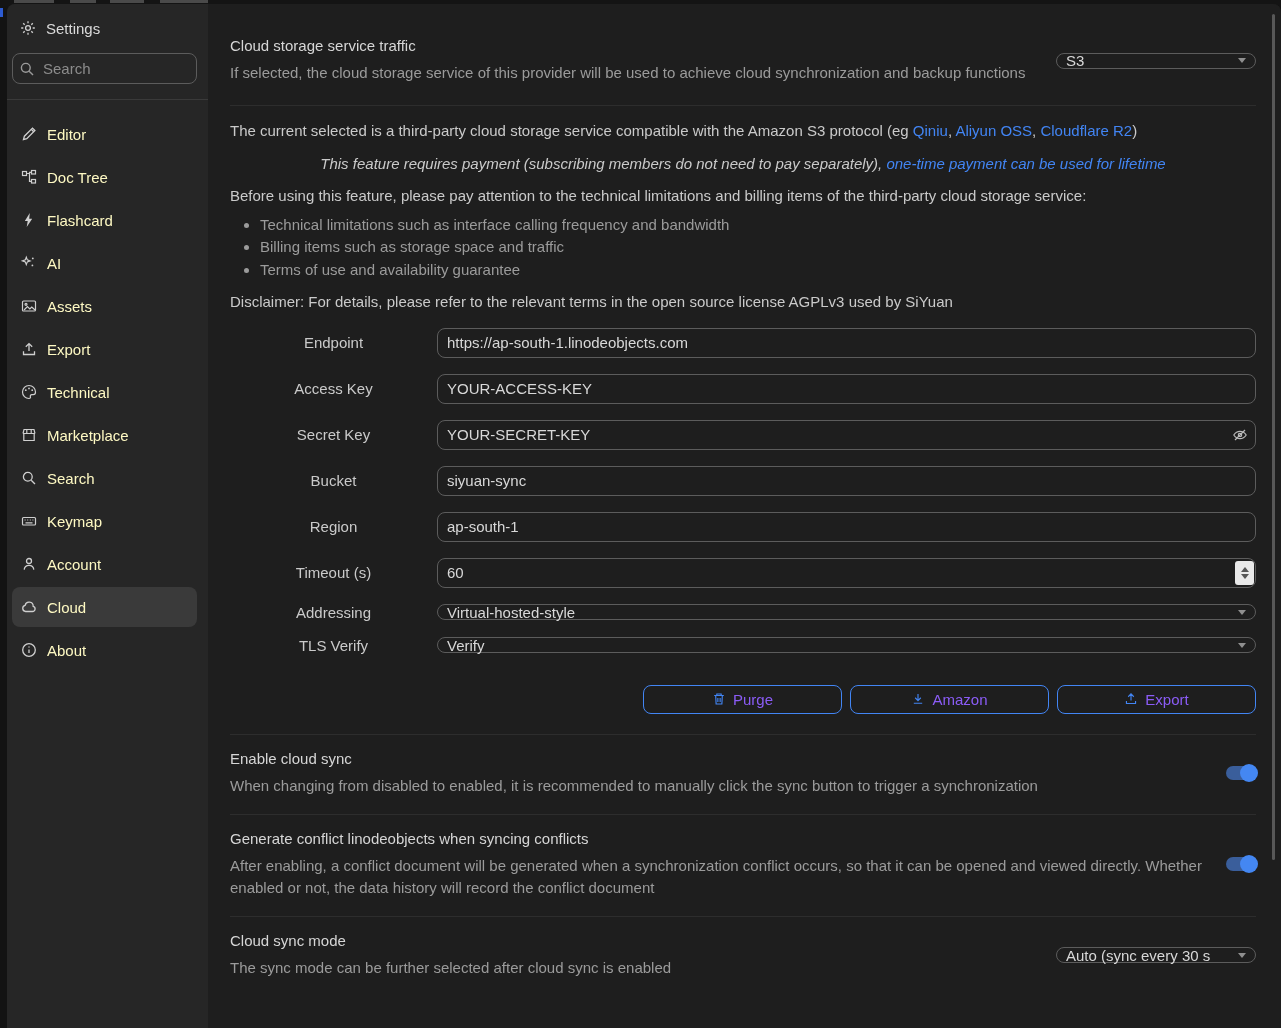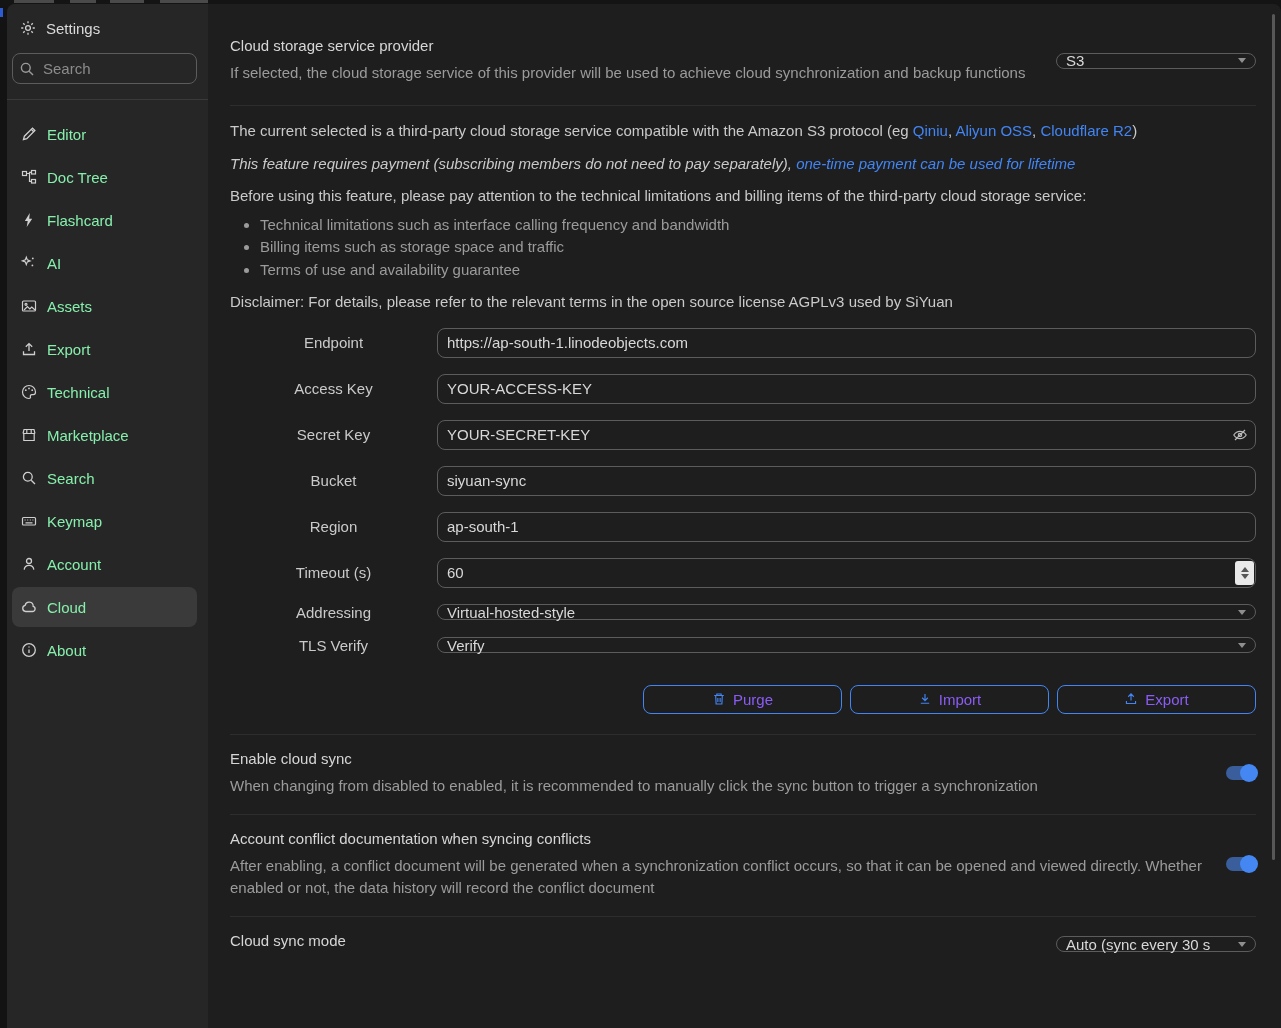--- a/index.html
+++ b/index.html
@@ -27,21 +27,21 @@
   .sb-header { display:flex; align-items:center; gap:10px; height:30px; padding:0 13px; color:#dadada; font-size:15px; }
   .sb-search {
     margin:10px 11px 0 5px; height:31px; border:1px solid #5c5c5c; border-radius:8px;
     display:flex; align-items:center; gap:8px; padding:0 6px; color:#8c8c8c;
   }
   .sb-search .ph { font-size:15px; color:#8c8c8c; }
   .sb-divider { border-bottom:1px solid #3a3a3a; margin-top:15px; }
   .nav { padding-top:14px; }
   .nav-item {
     display:flex; align-items:center; gap:10px; height:40px; margin:0 11px 3px 5px;
-    padding:0 9px; border-radius:8px; color:#86efac; cursor:pointer; font-size:15px;
+    padding:0 9px; border-radius:8px; color:#fef9c3; cursor:pointer; font-size:15px;
   }
   .nav-item.selected { background:#3a3a3a; }
   .icon { display:inline-flex; width:16px; height:16px; flex:0 0 auto; color:#cfcfcf; }
   .icon svg { width:16px; height:16px; }
 
   
   .content { flex:1; background:#1e1e1e; position:relative; padding:0 25px 0 22px; overflow:hidden; }
   .section { border-bottom:1px solid #2d2d2d; }
   .row-flex { display:flex; align-items:center; }
   .grow { flex:1; min-width:0; }
@@ -52,21 +52,21 @@
   .select {
     width:200px; height:16px; border:1px solid #5c5c5c; border-radius:8px;
     display:flex; align-items:center; padding:0 9px; color:#d8d8d8; cursor:pointer;
     background:#1e1e1e; margin-left:16px; flex:0 0 auto;
   }
   .select .val { flex:1; white-space:nowrap; overflow:hidden; }
   .caret { width:0; height:0; border-left:4.5px solid transparent; border-right:4.5px solid transparent; border-top:5.5px solid #8f8f8f; margin-left:6px; flex:0 0 auto; }
 
   .sec-s3 { padding:14px 0 0; }
   .para { color:#cacaca; line-height:22.5px; margin-bottom:10px; }
-  .para.italic, .para.italic a { font-style:italic; }
+  .para.italic, .para.italic a { font-style:italic;text-align:center; }
   a.link { color:#4285f4; text-decoration:none; cursor:pointer; }
   .attention { margin-bottom:6px; }
   ul.bullets { margin:0 0 10px 0; padding-left:30px; color:#9b9b9b; }
   ul.bullets li { line-height:22.5px; }
   .disclaimer { margin-bottom:14px; }
 
   .form-row { display:flex; align-items:center; margin-bottom:16px; }
   .form-label { width:207px; flex:0 0 auto; color:#cacaca;text-align:center; }
   .ctl-wrap { flex:1; position:relative; }
   input.ipt {
@@ -274,21 +274,21 @@
         <span>About</span>
       </div>
 
     </div>
   </div>
 
   <div class="content">
 
     <div class="section sec-provider row-flex">
       <div class="grow">
-        <div class="title">Cloud storage service provider</div>
+        <div class="title">Cloud storage service traffic</div>
         <div class="desc">If selected, the cloud storage service of this provider will be used to achieve cloud synchronization and backup functions</div>
       </div>
       <div class="select">
         <span class="val">S3</span>
         <span class="caret"></span>
       </div>
     </div>
 
     <div class="section sec-s3">
       <p class="para"><span>The current selected is a third-party cloud storage service compatible with the Amazon S3 protocol (eg </span><a class="link">Qiniu</a><span>, </span><a class="link">Aliyun OSS</a><span>, </span><a class="link">Cloudflare R2</a><span>)</span></p>
@@ -378,21 +378,21 @@
             </svg>
           </span>
           <span>Purge</span>
         </button>
         <button class="btn">
           <span class="icon">
             <svg viewBox="0 0 16 16" fill="none" stroke="currentColor" stroke-width="1.3">
               <path d="M8 2.2v7.6M4.8 6.6L8 9.8l3.2-3.2M3.2 12.8h9.6"></path>
             </svg>
           </span>
-          <span>Import</span>
+          <span>Amazon</span>
         </button>
         <button class="btn">
           <span class="icon">
             <svg viewBox="0 0 16 16" fill="none" stroke="currentColor" stroke-width="1.3">
               <path d="M8 9.8V2.2M4.8 5.4L8 2.2l3.2 3.2M2.8 10.2v3h10.4v-3"></path>
             </svg>
           </span>
           <span>Export</span>
         </button>
       </div>
@@ -403,31 +403,32 @@
         <div class="title">Enable cloud sync</div>
         <div class="desc">When changing from disabled to enabled, it is recommended to manually click the sync button to trigger a synchronization</div>
       </div>
       <div class="toggle">
           <span class="knob"></span>
         </div>
     </div>
 
     <div class="section sec-toggle row-flex">
       <div class="grow">
-        <div class="title">Account conflict documentation when syncing conflicts</div>
+        <div class="title">Generate conflict linodeobjects when syncing conflicts</div>
         <div class="desc">After enabling, a conflict document will be generated when a synchronization conflict occurs, so that it can be opened and viewed directly. Whether enabled or not, the data history will record the conflict document</div>
       </div>
       <div class="toggle">
           <span class="knob"></span>
         </div>
     </div>
 
     <div class="section sec-syncmode row-flex">
       <div class="grow">
         <div class="title">Cloud sync mode</div>
+        <div class="desc">The sync mode can be further selected after cloud sync is enabled</div>
       </div>
       <div class="select">
         <span class="val">Auto (sync every 30 s</span>
         <span class="caret"></span>
       </div>
     </div>
 
     <div class="scrollbar"></div>
   </div>
 </div>

